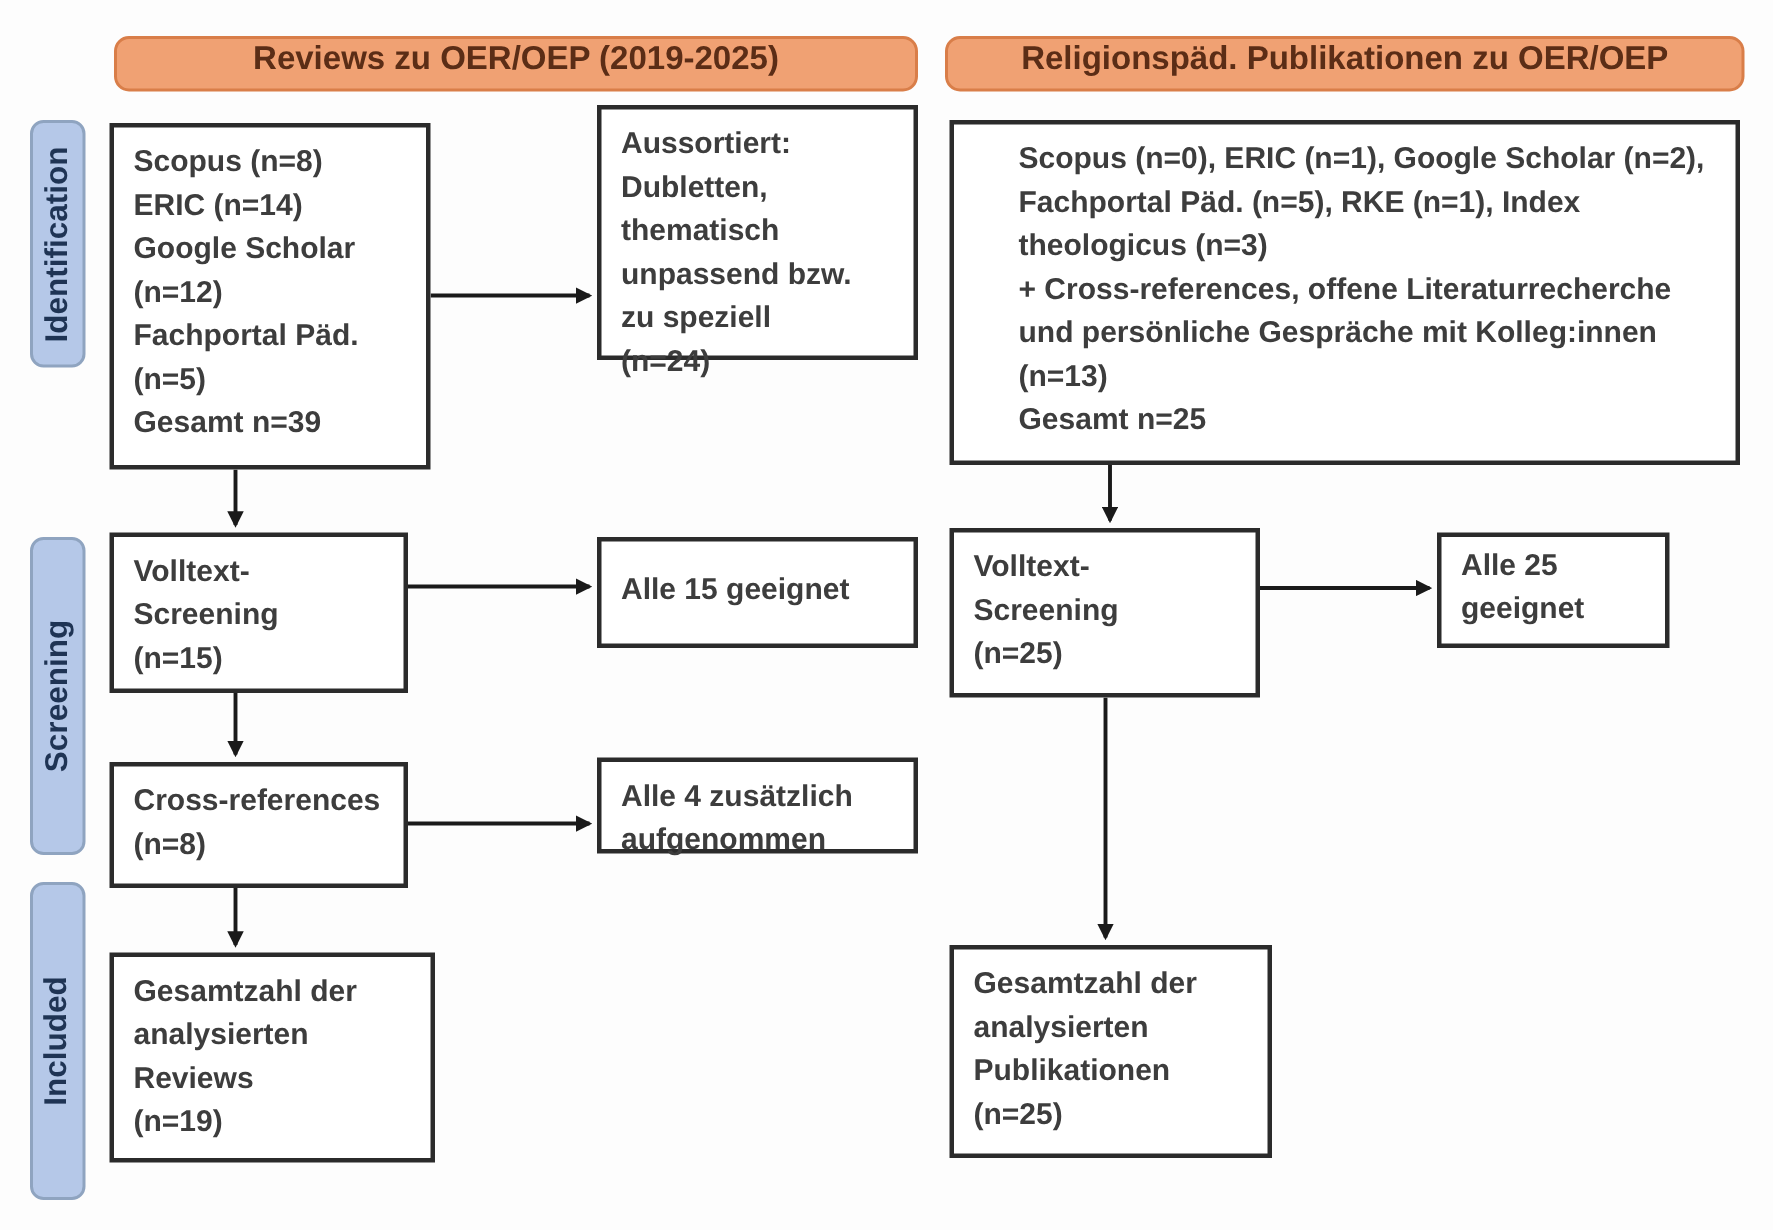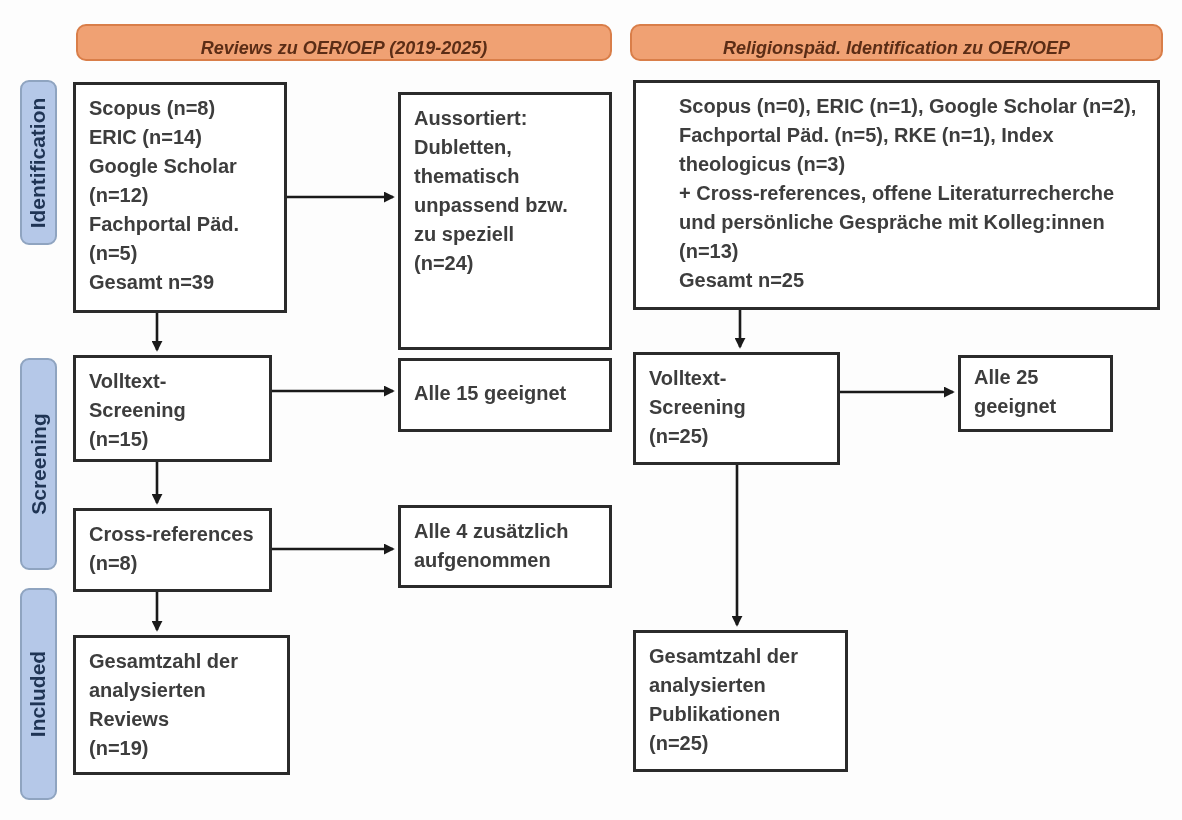--- a/index.html
+++ b/index.html
@@ -11,22 +11,22 @@
     overflow:hidden;
   }
   .arrows{position:absolute;left:0;top:0;pointer-events:none;}
 
   .header{
     position:absolute;box-sizing:border-box;
     background:var(--header-fill,#F0A173);
     border:2px solid var(--header-border,#D97E49);
     border-radius:10px;
     color:var(--header-text,#5B2D16);
-    font-weight:bold;font-size:18px;
-    display:flex;align-items:flex-end;justify-content:center;font-style:italic;
+    font-weight:bold;font-size:22px;
+    display:flex;align-items:flex-start;justify-content:center;
   }
   .h-left{left:76px;top:24px;width:536px;height:37px;}
   .h-right{left:630px;top:24px;width:533px;height:37px;}
 
   .stage{
     position:absolute;box-sizing:border-box;
     background:var(--stage-fill,#B5C8E8);
     border:2px solid var(--stage-border,#8FA4C0);
     border-radius:9px;
     color:var(--stage-text,#1F3454);
@@ -44,28 +44,28 @@
     border:3px solid var(--box-border,#2B2B2B);
     color:var(--box-text,#3D3D3D);
     font-weight:bold;font-size:20px;line-height:1.45;
     white-space:pre-line;
     padding:9px 13px;
     text-align:left;
   }
   .v-center{display:flex;align-items:center;padding-top:0;padding-bottom:3px;}
 
   .b-l1 {left:73px;top:82px;width:214px;height:231px;}
-  .b-m1 {left:398px;top:92px;width:214px;height:258px;}
+  .b-m1 {left:398px;top:70px;width:214px;height:170px;}
   .b-r1 {left:633px;top:80px;width:527px;height:230px;padding-left:43px;}
   .b-l2 {left:73px;top:355px;width:199px;height:107px;}
   .b-m2 {left:398px;top:358px;width:214px;height:74px;}
   .b-r2 {left:633px;top:352px;width:207px;height:113px;}
   .b-r2b{left:958px;top:355px;width:155px;height:77px;}
   .b-l3 {left:73px;top:508px;width:199px;height:84px;}
-  .b-m3 {left:398px;top:505px;width:214px;height:83px;}
+  .b-m3 {left:398px;top:505px;width:214px;height:64px;}
   .b-l4 {left:73px;top:635px;width:217px;height:140px;}
   .b-r4 {left:633px;top:630px;width:215px;height:142px;}
 </style>
 </head>
 <body>
 
 <div class="canvas">
 
   <svg class="arrows" width="1182" height="820" viewBox="0 0 1182 820">
     <defs>
@@ -81,21 +81,21 @@
     <line x1="157" y1="592" x2="157" y2="630" stroke="#1A1A1A" stroke-width="2.6" marker-end="url(#ah)"></line>
     <line x1="740" y1="310" x2="740" y2="347" stroke="#1A1A1A" stroke-width="2.6" marker-end="url(#ah)"></line>
     <line x1="840" y1="392" x2="953" y2="392" stroke="#1A1A1A" stroke-width="2.6" marker-end="url(#ah)"></line>
     <line x1="737" y1="465" x2="737" y2="625" stroke="#1A1A1A" stroke-width="2.6" marker-end="url(#ah)"></line>
   </svg>
 
   <div class="header h-left">
     <span>Reviews zu OER/OEP (2019-2025)</span>
   </div>
   <div class="header h-right">
-    <span>Religionspäd. Identification zu OER/OEP</span>
+    <span>Religionspäd. Publikationen zu OER/OEP</span>
   </div>
 
   <div class="stage s-id">
     <span>Identification</span>
   </div>
   <div class="stage s-scr">
     <span>Screening</span>
   </div>
   <div class="stage s-inc">
     <span>Included</span>

